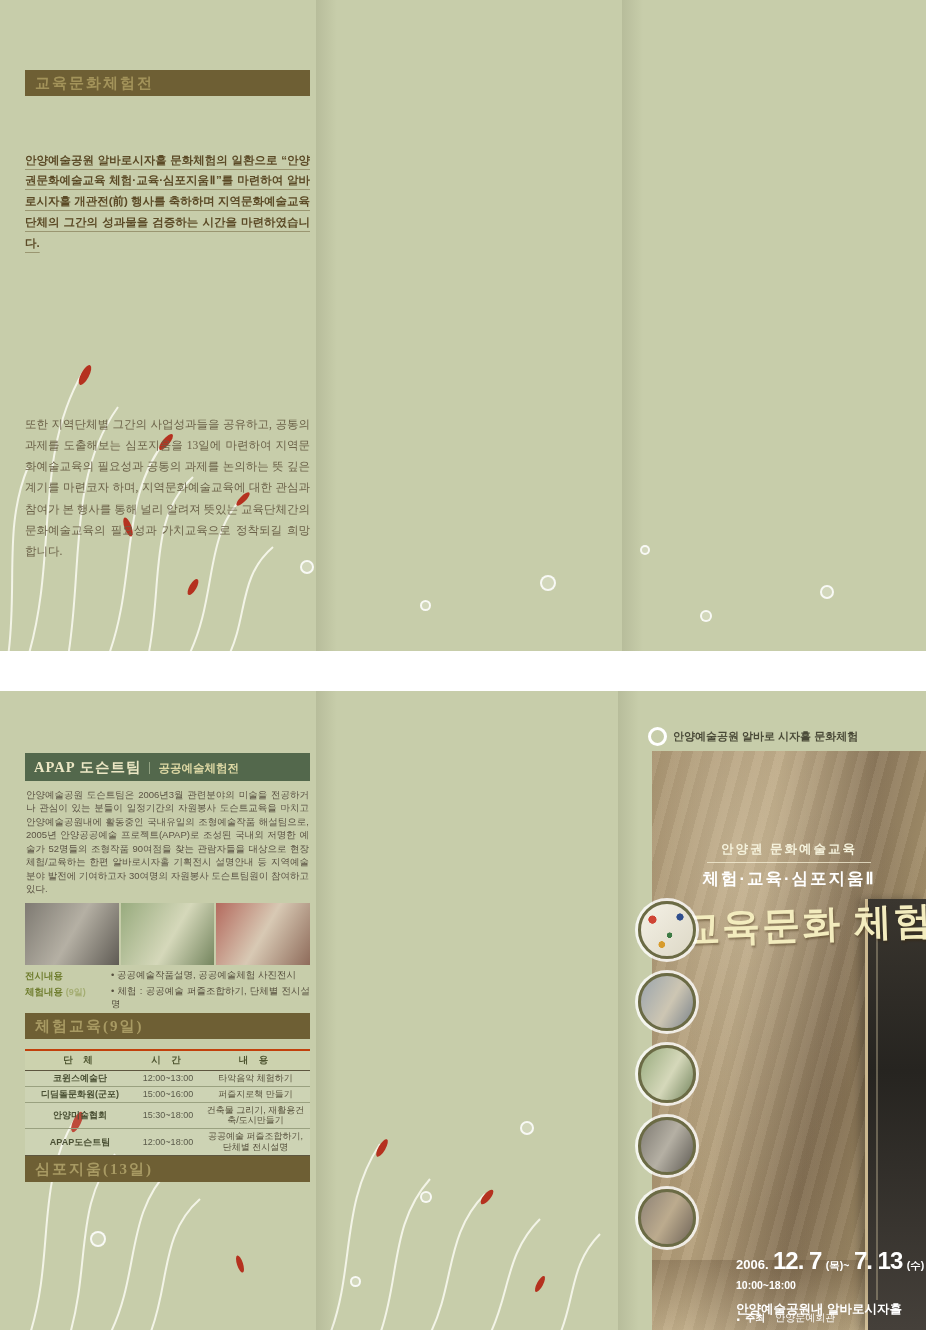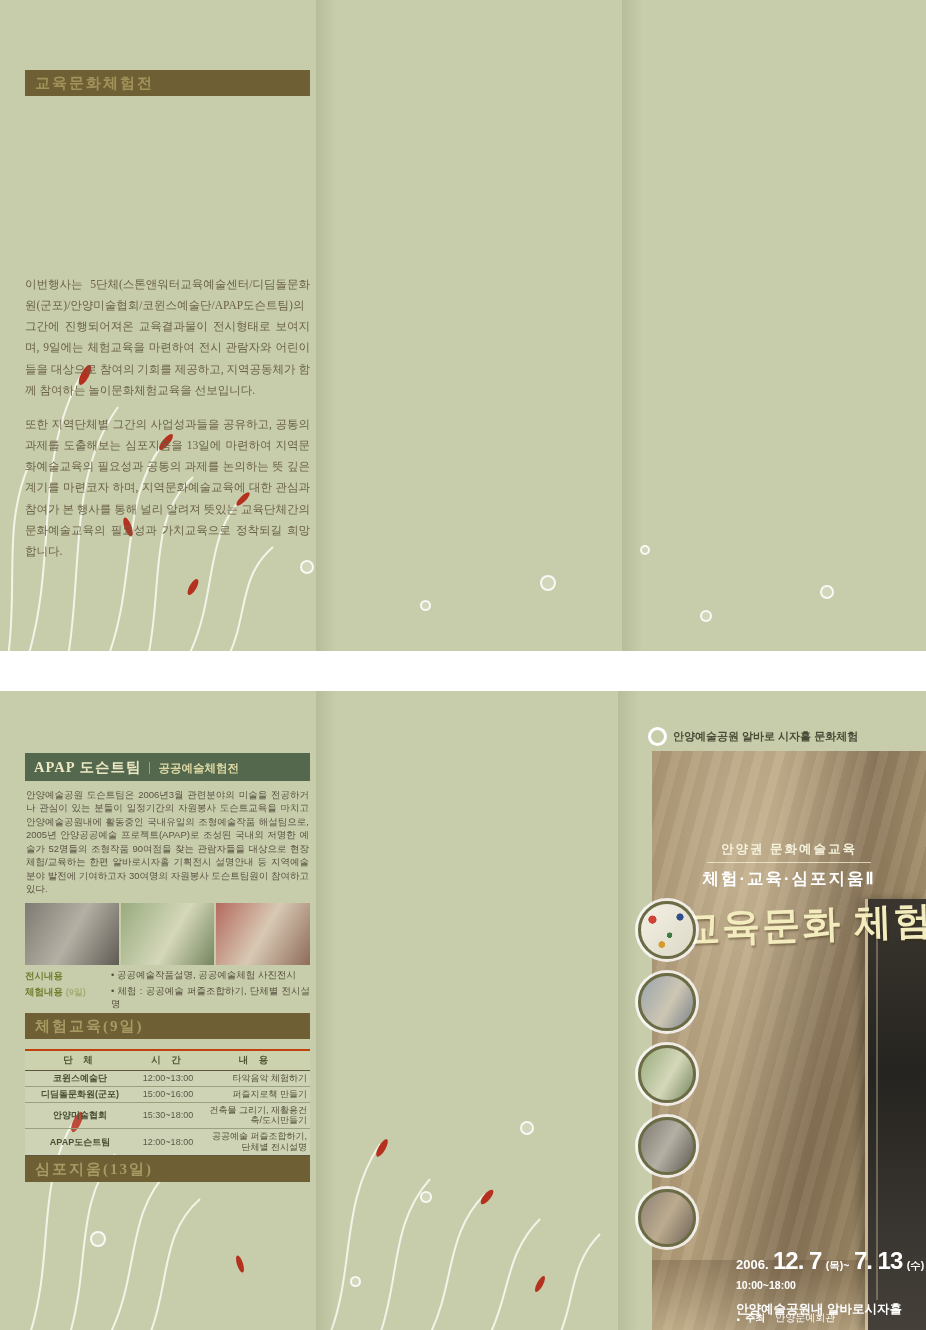--- a/index.html
+++ b/index.html
@@ -62,21 +62,21 @@
   #sched-bar{position:absolute;top:322px;left:0;right:0;}
   #sympo-bar{position:absolute;top:465px;left:0;right:0;}
   table.sched{position:absolute;top:358px;left:0;width:285px;border-collapse:collapse;
     border-top:2px solid #c2410c;border-bottom:2px solid #5d5640;background:rgba(255,255,255,.12);}
   table.sched th{border-bottom:1.5px solid #5d5640;background:#ccd2ae;color:#4e5530;
     font-size:9.5px;letter-spacing:4px;padding:3px 0;font-weight:bold;}
   table.sched td{border-bottom:1px solid #9aa180;font-size:9px;padding:2px 3px;line-height:1.2;}
   table.sched tr:last-child td{border-bottom:none;}
   td.t-org{width:104px;text-align:center;font-weight:bold;color:#4a5034;}
   td.t-time{width:60px;text-align:center;color:#5a5a4a;}
-  td.t-con{color:#56503c;text-align:right;padding-left:8px;}
+  td.t-con{color:#56503c;text-align:center;padding-left:8px;}
   .ring{display:inline-block;width:13px;height:13px;border-radius:50%;
     border:3px solid #ffffff;background:transparent;}
   
   #cover{left:630px;top:0;width:296px;height:639px;}
   .cover-note{position:absolute;top:36px;left:18px;display:flex;align-items:center;gap:6px;
     font-size:11px;font-weight:bold;color:#4a4a38;z-index:3;}
   .cover-photo{position:absolute;left:22px;top:60px;width:274px;height:579px;overflow:hidden;
     background:
      radial-gradient(ellipse at 30% 20%, rgba(255,245,220,.25), transparent 55%),
      radial-gradient(ellipse at 70% 60%, rgba(60,40,20,.18), transparent 60%),
@@ -138,21 +138,21 @@
   </svg>
   <span class="wdot" style="left:300px;top:560px;width:10px;height:10px;"></span>
   <span class="wdot" style="left:420px;top:600px;width:7px;height:7px;"></span>
   <span class="wdot" style="left:540px;top:575px;width:12px;height:12px;"></span>
   <span class="wdot" style="left:700px;top:610px;width:8px;height:8px;"></span>
   <span class="wdot" style="left:820px;top:585px;width:10px;height:10px;"></span>
   <span class="wdot" style="left:640px;top:545px;width:6px;height:6px;"></span>
 
   <div class="col z" id="intro">
     <div class="bar-brown">교육문화체험전</div>
-    <p class="pg p2">이번행사는 5단체(스톤앤워터교육예술센터/디딤돌문화원(군포)/안양미술협회/코윈스예술단/APAP도슨트팀)의 그간에 진행되어져온 교육결과물이 전시형태로 보여지며, 9일에는 체험교육을 마련하여 전시 관람자와 어린이들을 대상으로 참여의 기회를 제공하고, 지역공동체가 함께 참여하는 놀이문화체험교육을 선보입니다.</p>
+    <p class="lead">안양예술공원 알바로시자홀 문화체험의 일환으로 “안양권문화예술교육 체험·교육·심포지움Ⅱ”를 마련하여 알바로시자홀 개관전(前) 행사를 축하하며 지역문화예술교육단체의 그간의 성과물을 검증하는 시간을 마련하였습니다.</p>
     <p class="pg p3">또한 지역단체별 그간의 사업성과들을 공유하고, 공통의 과제를 도출해보는 심포지움을 13일에 마련하여 지역문화예술교육의 필요성과 공통의 과제를 논의하는 뜻 깊은 계기를 마련코자 하며, 지역문화예술교육에 대한 관심과 참여가 본 행사를 통해 널리 알려져 뜻있는 교육단체간의 문화예술교육의 필요성과 가치교육으로 정착되길 희망합니다.</p>
   </div>
 
   <div class="fold" style="left:316px"></div>
   <div class="fold" style="left:622px"></div>
 </div>
 
 <div class="panel" id="panel-bottom">
 
   <svg class="grass" style="left:0;bottom:-4px" width="620" height="250" viewBox="0 0 620 250">

